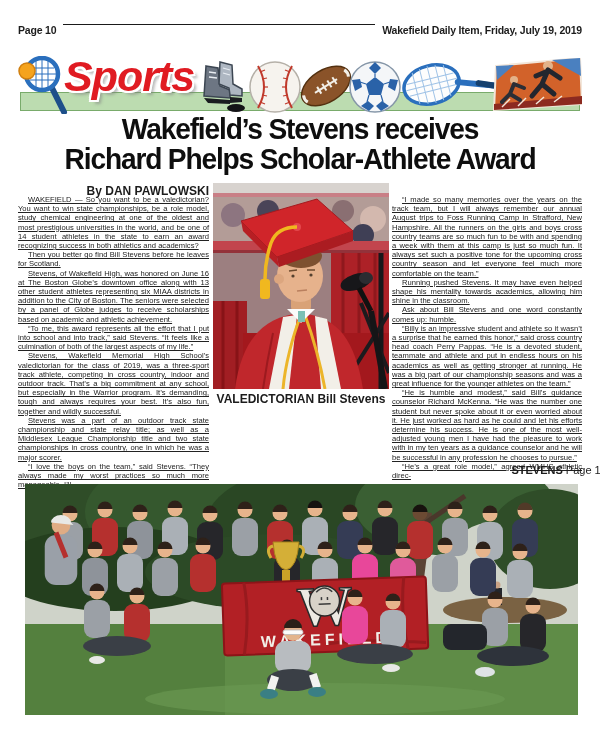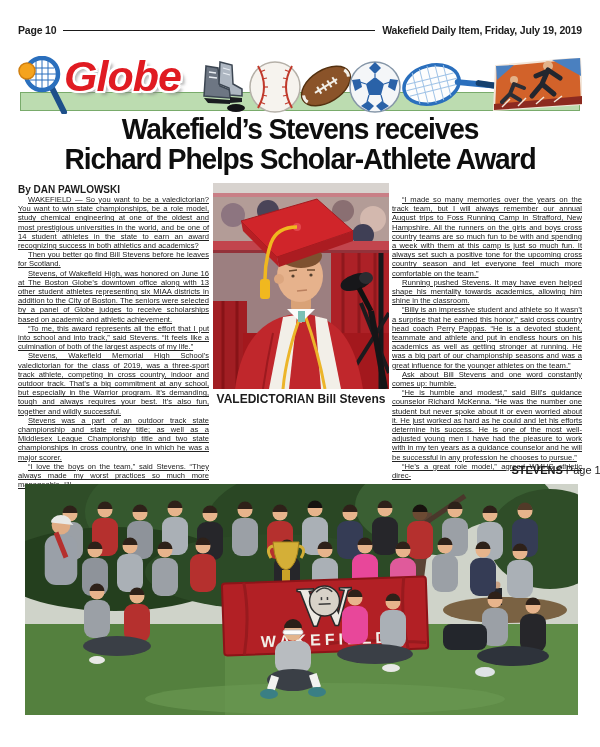--- a/index.html
+++ b/index.html
@@ -1,41 +1,41 @@
 <!DOCTYPE html>
 <html><head>
 <meta charset="utf-8">
 <style>
   html,body{margin:0;padding:0;}
   body{
     width:600px;height:747px;position:relative;background:#fff;overflow:hidden;
     font-family:"Liberation Sans", sans-serif;color:#1c1c1c;
   }
   
-  .masthead{position:absolute;top:24px;left:18px;right:18px;display:flex;align-items:center;}
+  .masthead{position:absolute;top:24px;left:18px;right:18px;display:flex;align-items:flex-start;}
   .masthead .mh-text{font-size:10.5px;font-weight:bold;white-space:nowrap;letter-spacing:-0.2px;}
   .masthead .rule{flex:1;height:0;border-top:1.4px solid #1a1a1a;margin:0 7px;}
   
   .sports-banner{position:absolute;top:56px;left:0;width:600px;height:58px;}
   .green-bar{position:absolute;left:20px;right:20px;bottom:3px;height:17px;background:#bcdcb0;border:1px solid #79ab6b;}
   .sports-title{
     position:absolute;left:64px;top:-4px;font-size:43px;font-weight:bold;font-style:italic;
     color:#e01b22;letter-spacing:-1px;
     text-shadow:-2px -2px 0 #fff,2px -2px 0 #fff,-2px 2px 0 #fff,2px 2px 0 #fff,
       -2px 0 0 #fff,2px 0 0 #fff,0 -2px 0 #fff,0 2px 0 #fff,4px 4px 3px rgba(130,130,130,.55);
   }
   .banner-icon{position:absolute;}
   
   .headline{
     position:absolute;top:114px;left:0;width:600px;text-align:center;
     font-size:29px;line-height:30px;font-weight:bold;color:#0e0e0e;
     letter-spacing:-1.2px;transform:scaleX(0.97);
   }
   
-  .byline{position:absolute;top:184px;left:18px;width:191px;text-align:left;font-size:10px;font-weight:bold;}
+  .byline{position:absolute;top:184px;left:18px;width:191px;text-align:right;font-size:12px;font-weight:bold;}
   .col{position:absolute;text-align:justify;font-size:7.6px;line-height:9.2px;color:#222;}
   .col p{margin:0;text-indent:10px;text-decoration:underline;}
   .col p.noindent{text-indent:0;}
   .col-left{top:195px;left:18px;width:191px;}
   .col-mid{top:404px;left:213px;width:176px;}
   .col-right{top:195px;left:392px;width:190px;}
   .grad-photo{position:absolute;top:183px;left:213px;width:176px;height:206px;background:#9c7f80;}
   .photo-caption{position:absolute;top:392px;left:213px;width:176px;text-align:center;font-size:12px;font-weight:bold;}
   .jump-line{position:absolute;top:464px;left:416px;width:190px;text-align:right;font-size:11px;}
   .jump-line .jb{font-weight:bold;}
@@ -62,21 +62,21 @@
       <line x1="12" y1="12" x2="36" y2="12"></line>
         <line x1="10" y1="18" x2="38" y2="18"></line>
         <line x1="12" y1="24" x2="36" y2="24"></line>
       <line x1="18" y1="5" x2="18" y2="31"></line>
         <line x1="24" y1="3" x2="24" y2="33"></line>
         <line x1="30" y1="5" x2="30" y2="31"></line>
     </g>
     <circle cx="9" cy="15" r="8" fill="#f5a31d" stroke="#d07f10" stroke-width="1.5"></circle>
   </svg>
 
-  <span class="sports-title">Globe</span>
+  <span class="sports-title">Sports</span>
 
   <svg class="banner-icon" style="left:196px;top:4px;" width="52" height="52" viewBox="0 0 52 52">
     <path d="M10 6 L22 8 L24 26 L34 30 L34 38 L8 36 Z" fill="#6d7683" stroke="#3c4652" stroke-width="1.5"></path>
     <path d="M24 2 L36 5 L37 24 L46 29 L46 36 L34 35 L33 28 L23 24 Z" fill="#aeb7c2" stroke="#3c4652" stroke-width="1.5"></path>
     <g stroke="#e8edf2" stroke-width="1.3">
         <line x1="13" y1="12" x2="20" y2="13"></line>
         <line x1="13" y1="17" x2="21" y2="18"></line>
         <line x1="27" y1="8" x2="34" y2="10"></line>
         <line x1="27" y1="13" x2="34" y2="15"></line>
       </g>
@@ -253,22 +253,22 @@
   </svg>
 </div>
 <div class="photo-caption">VALEDICTORIAN Bill Stevens</div>
 
 <div class="col col-mid">
 </div>
 
 <div class="col col-right">
   <p>“I made so many memories over the years on the track team, but I will always remember our annual August trips to Foss Running Camp in Strafford, New Hampshire. All the runners on the girls and boys cross country teams are so much fun to be with and spending a week with them at this camp is just so much fun. It always set such a positive tone for the upcoming cross country season and let everyone feel much more comfortable on the team.”</p>
   <p>Running pushed Stevens. It may have even helped shape his mentality towards academics, allowing him shine in the classroom.</p>
+  <p>Ask about Bill Stevens and one word constantly comes up: humble.</p>
   <p>“Billy is an impressive student and athlete so it wasn’t a surprise that he earned this honor,” said cross country head coach Perry Pappas. “He is a devoted student, teammate and athlete and put in endless hours on his academics as well as getting stronger at running. He was a big part of our championship seasons and was a great influence for the younger athletes on the team.”</p>
-  <p>Ask about Bill Stevens and one word constantly comes up: humble.</p>
   <p>“He is humble and modest,” said Bill’s guidance counselor Richard McKenna. “He was the number one student but never spoke about it or even worried about it. He just worked as hard as he could and let his efforts determine his success. He is one of the most well-adjusted young men I have had the pleasure to work with in my ten years as a guidance counselor and he will be successful in any profession he chooses to pursue.”</p>
   <p>“He’s a great role model,” agreed WMHS athletic direc-</p>
 </div>
 
 <div class="jump-line">
   <span class="jb">STEVENS</span><span> Page 11</span>
 </div>
 
 <div class="team-photo">
   <svg width="553" height="231" viewBox="0 0 553 231">

